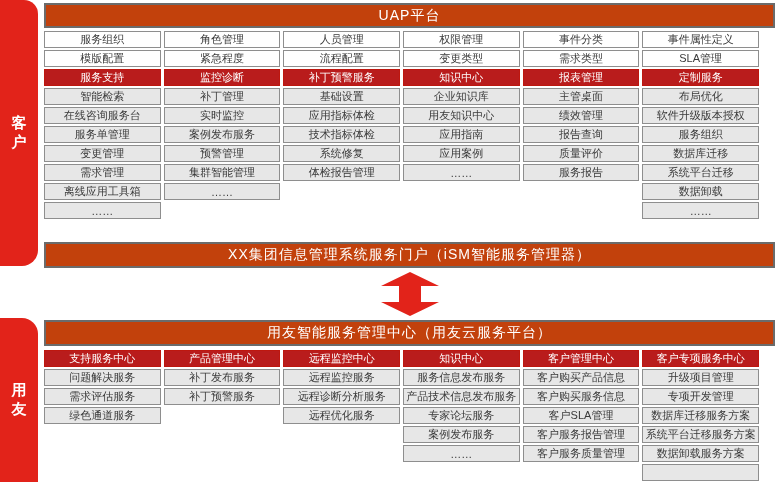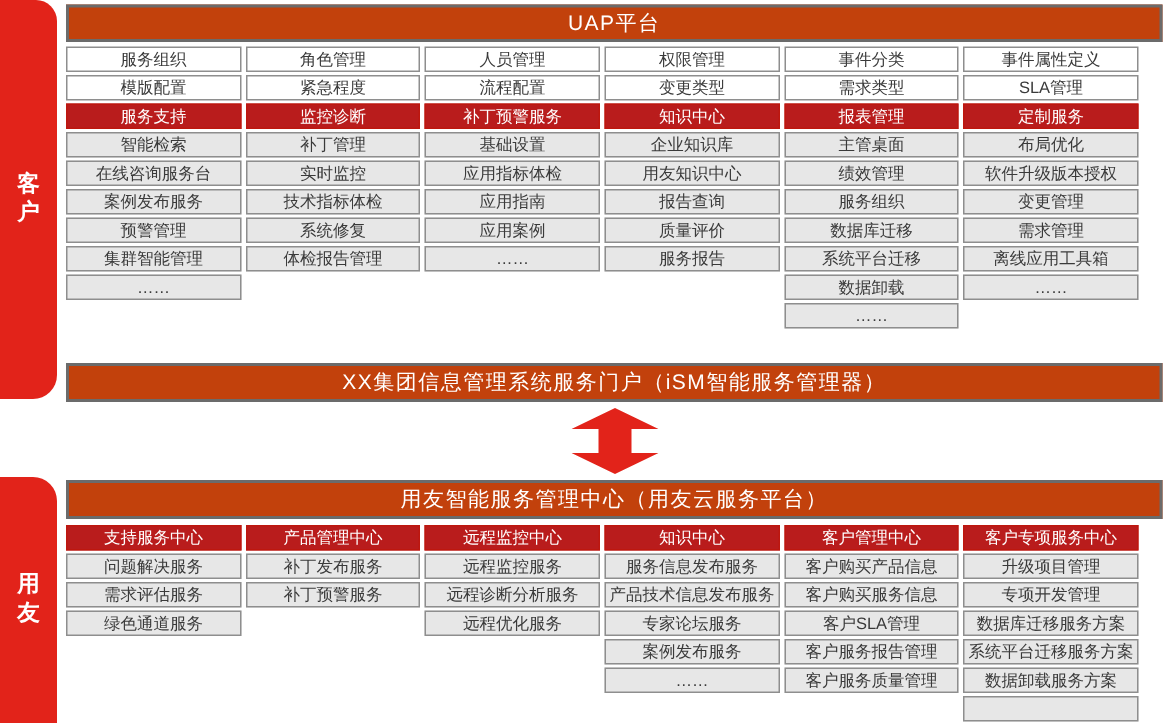--- a/index.html
+++ b/index.html
@@ -131,20 +131,21 @@
         <div class="cell grey">基础设置</div>
         <div class="cell grey">企业知识库</div>
         <div class="cell grey">主管桌面</div>
         <div class="cell grey">布局优化</div>
         <div class="cell grey">在线咨询服务台</div>
         <div class="cell grey">实时监控</div>
         <div class="cell grey">应用指标体检</div>
         <div class="cell grey">用友知识中心</div>
         <div class="cell grey">绩效管理</div>
         <div class="cell grey">软件升级版本授权</div>
+        <div class="cell grey">服务单管理</div>
         <div class="cell grey">案例发布服务</div>
         <div class="cell grey">技术指标体检</div>
         <div class="cell grey">应用指南</div>
         <div class="cell grey">报告查询</div>
         <div class="cell grey">服务组织</div>
         <div class="cell grey">变更管理</div>
         <div class="cell grey">预警管理</div>
         <div class="cell grey">系统修复</div>
         <div class="cell grey">应用案例</div>
         <div class="cell grey">质量评价</div>

